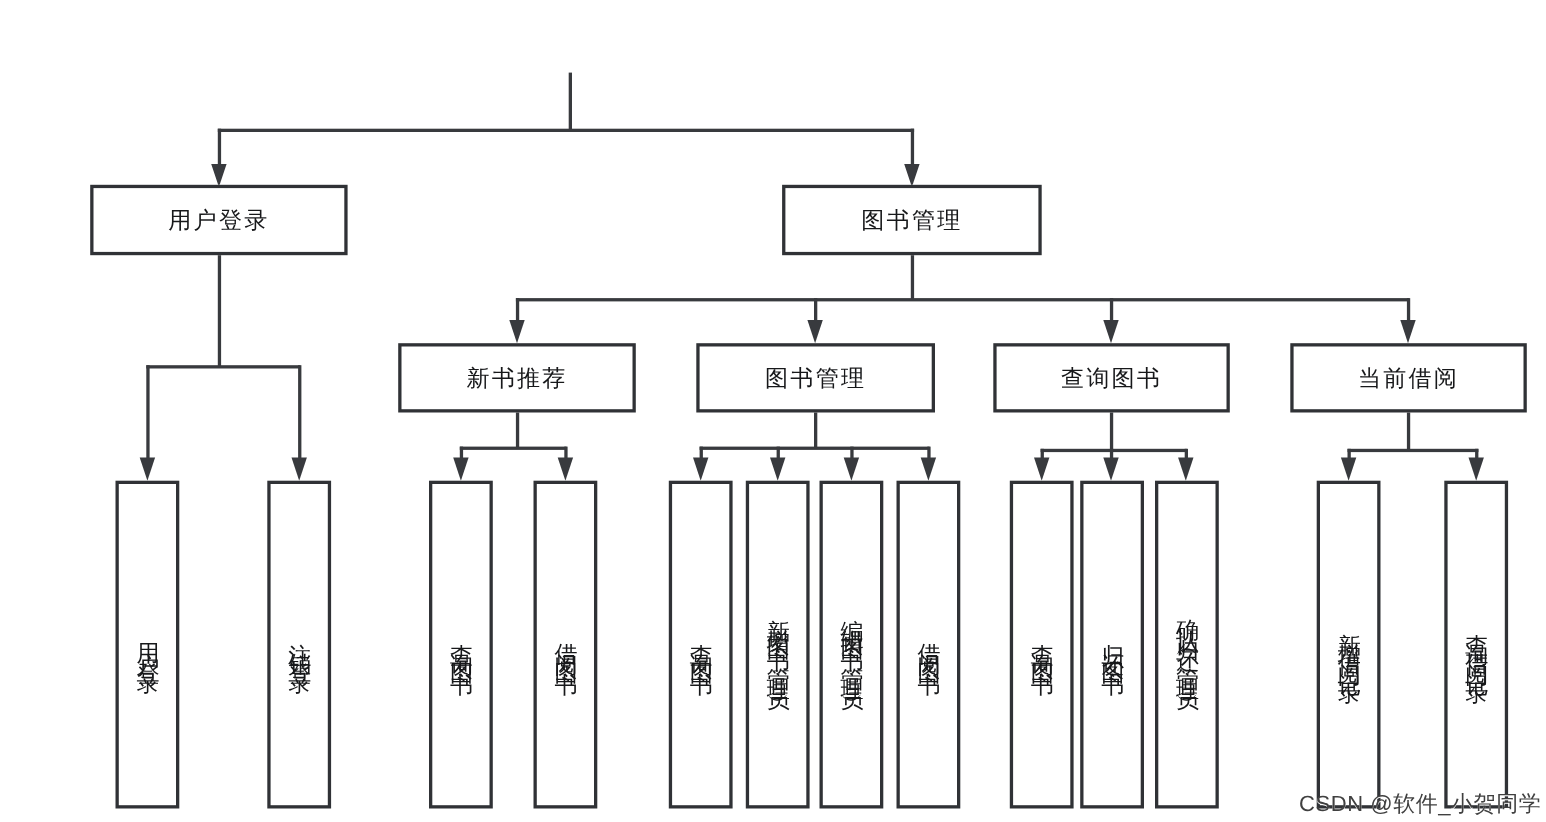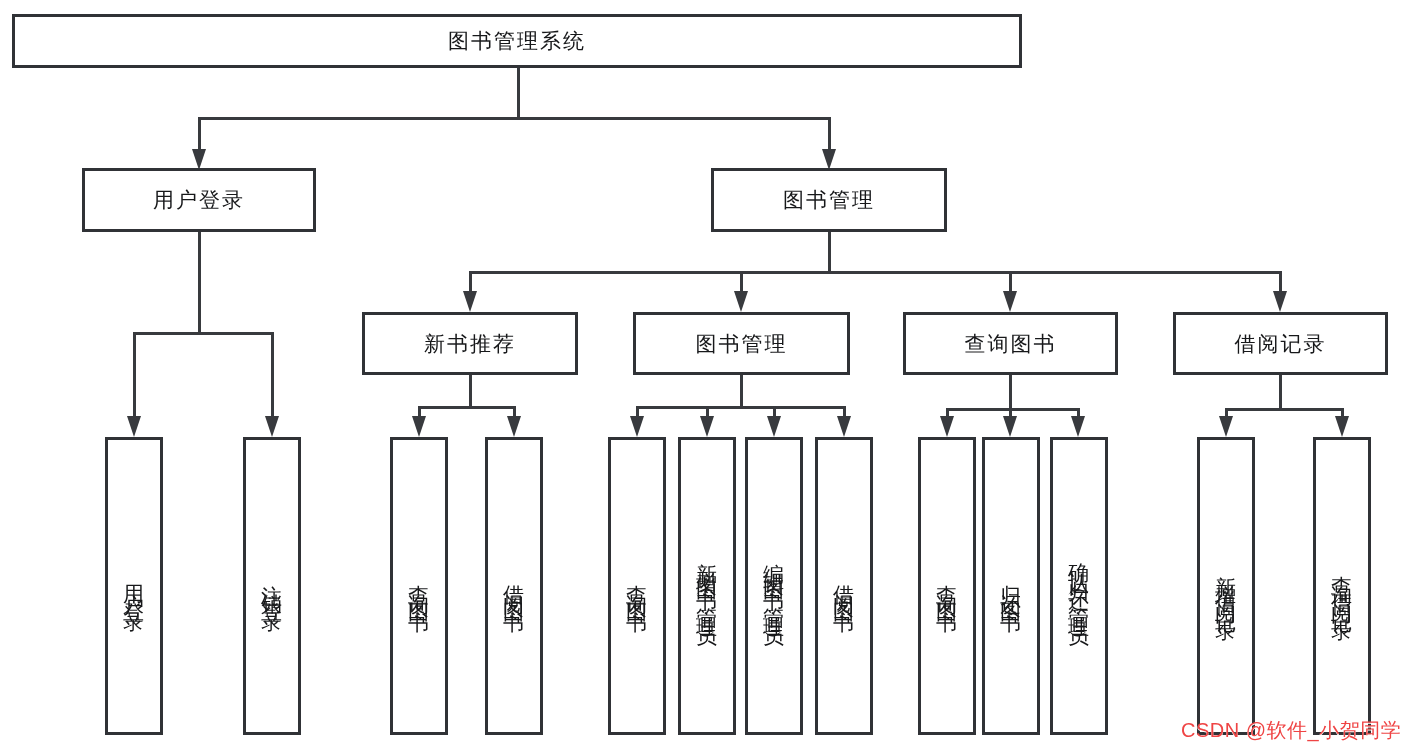--- a/index.html
+++ b/index.html
@@ -22,21 +22,21 @@
   }
   .hline{position:absolute;height:2.5px;background:#383a3e;}
   .vline{position:absolute;width:2.5px;background:#383a3e;}
   .arrow{
     position:absolute;width:0;height:0;
     border-left:7px solid transparent;border-right:7px solid transparent;
     border-top:21px solid #383a3e;
   }
   .watermark{
     position:absolute;left:1181px;top:717px;
-    color:#ef4444;font-size:20px;letter-spacing:.5px;white-space:nowrap;
+    color:#404040;font-size:20px;letter-spacing:.5px;white-space:nowrap;
     text-shadow:0 1px 0 #ffffff;
   }
 </style>
 </head>
 <body>
 
 <div class="canvas">
 
   <div class="vline" style="left:517px;top:66px;height:52px;"></div>
   <div class="hline" style="left:198px;top:117px;width:633px;"></div>
@@ -90,42 +90,39 @@
   <div class="vline" style="left:1077px;top:408px;height:12px;"></div>
   <div class="arrow" style="left:1071px;top:416px;"></div>
 
   <div class="vline" style="left:1279px;top:373px;height:37px;"></div>
   <div class="hline" style="left:1225px;top:408px;width:119px;"></div>
   <div class="vline" style="left:1225px;top:408px;height:12px;"></div>
   <div class="arrow" style="left:1219px;top:416px;"></div>
   <div class="vline" style="left:1341px;top:408px;height:12px;"></div>
   <div class="arrow" style="left:1335px;top:416px;"></div>
 
-  <div class="box" style="left:12px;top:14px;width:1010px;height:54px;">
-    <span>图书管理系统</span>
-  </div>
 
   <div class="box" style="left:82px;top:168px;width:234px;height:64px;">
     <span>用户登录</span>
   </div>
   <div class="box" style="left:711px;top:168px;width:236px;height:64px;">
     <span>图书管理</span>
   </div>
 
   <div class="box" style="left:362px;top:312px;width:216px;height:63px;">
     <span>新书推荐</span>
   </div>
   <div class="box" style="left:633px;top:312px;width:217px;height:63px;">
     <span>图书管理</span>
   </div>
   <div class="box" style="left:903px;top:312px;width:215px;height:63px;">
     <span>查询图书</span>
   </div>
   <div class="box" style="left:1173px;top:312px;width:215px;height:63px;">
-    <span>借阅记录</span>
+    <span>当前借阅</span>
   </div>
 
   <div class="vbox" style="left:105px;top:437px;width:58px;height:298px;">
     <span>用户登录</span>
   </div>
   <div class="vbox" style="left:243px;top:437px;width:58px;height:298px;">
     <span>注销登录</span>
   </div>
 
   <div class="vbox" style="left:390px;top:437px;width:58px;height:298px;">

